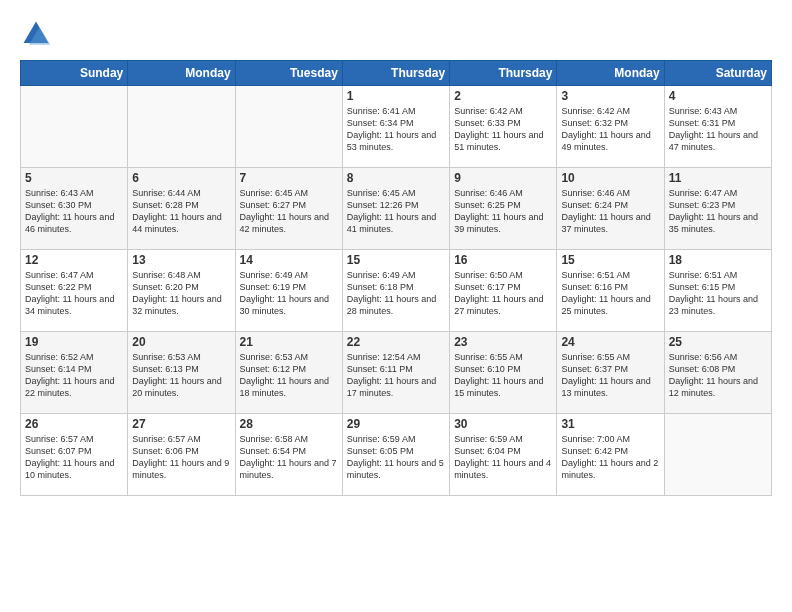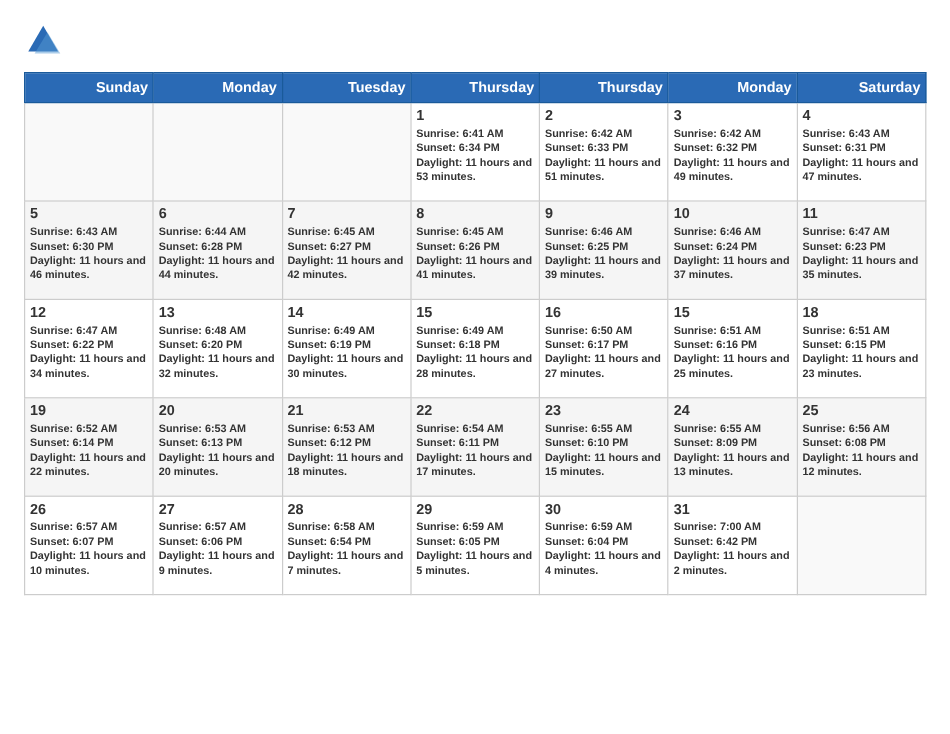--- a/index.html
+++ b/index.html
@@ -89,21 +89,20 @@
       font-size: 12px;
       font-weight: bold;
       color: #333;
       display: block;
       margin-bottom: 2px;
     }
     .day-info {
       font-size: 9px;
       color: #333;
       line-height: 1.35;
-      font-weight: bold;
     }
     .empty-cell {
       background: #f9f9f9 !important;
     }
   </style>
 </head>
 <body>
 
 <div class="page">
   <div class="header">
@@ -180,21 +179,21 @@
           </td>
           <td>
             <span class="day-number">7</span>
             <div class="day-info">Sunrise: 6:45 AM
 Sunset: 6:27 PM
 Daylight: 11 hours and 42 minutes.</div>
           </td>
           <td>
             <span class="day-number">8</span>
             <div class="day-info">Sunrise: 6:45 AM
-Sunset: 6:26 PM
+Sunset: 12:26 PM
 Daylight: 11 hours and 41 minutes.</div>
           </td>
           <td>
             <span class="day-number">9</span>
             <div class="day-info">Sunrise: 6:46 AM
 Sunset: 6:25 PM
 Daylight: 11 hours and 39 minutes.</div>
           </td>
           <td>
             <span class="day-number">10</span>
@@ -267,34 +266,34 @@
 Daylight: 11 hours and 20 minutes.</div>
           </td>
           <td>
             <span class="day-number">21</span>
             <div class="day-info">Sunrise: 6:53 AM
 Sunset: 6:12 PM
 Daylight: 11 hours and 18 minutes.</div>
           </td>
           <td>
             <span class="day-number">22</span>
-            <div class="day-info">Sunrise: 6:54 AM
+            <div class="day-info">Sunrise: 12:54 AM
 Sunset: 6:11 PM
 Daylight: 11 hours and 17 minutes.</div>
           </td>
           <td>
             <span class="day-number">23</span>
             <div class="day-info">Sunrise: 6:55 AM
 Sunset: 6:10 PM
 Daylight: 11 hours and 15 minutes.</div>
           </td>
           <td>
             <span class="day-number">24</span>
             <div class="day-info">Sunrise: 6:55 AM
-Sunset: 8:09 PM
+Sunset: 6:37 PM
 Daylight: 11 hours and 13 minutes.</div>
           </td>
           <td>
             <span class="day-number">25</span>
             <div class="day-info">Sunrise: 6:56 AM
 Sunset: 6:08 PM
 Daylight: 11 hours and 12 minutes.</div>
           </td>
         </tr>
         <tr>

